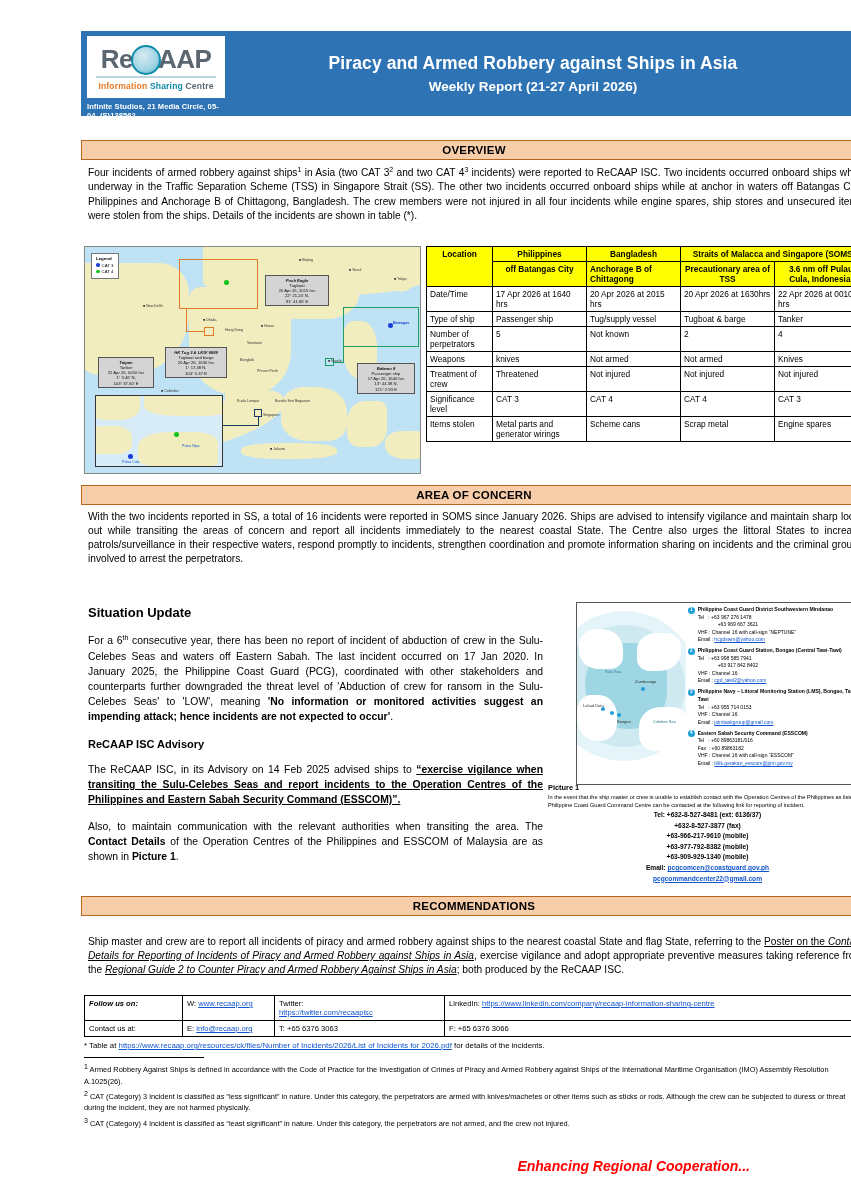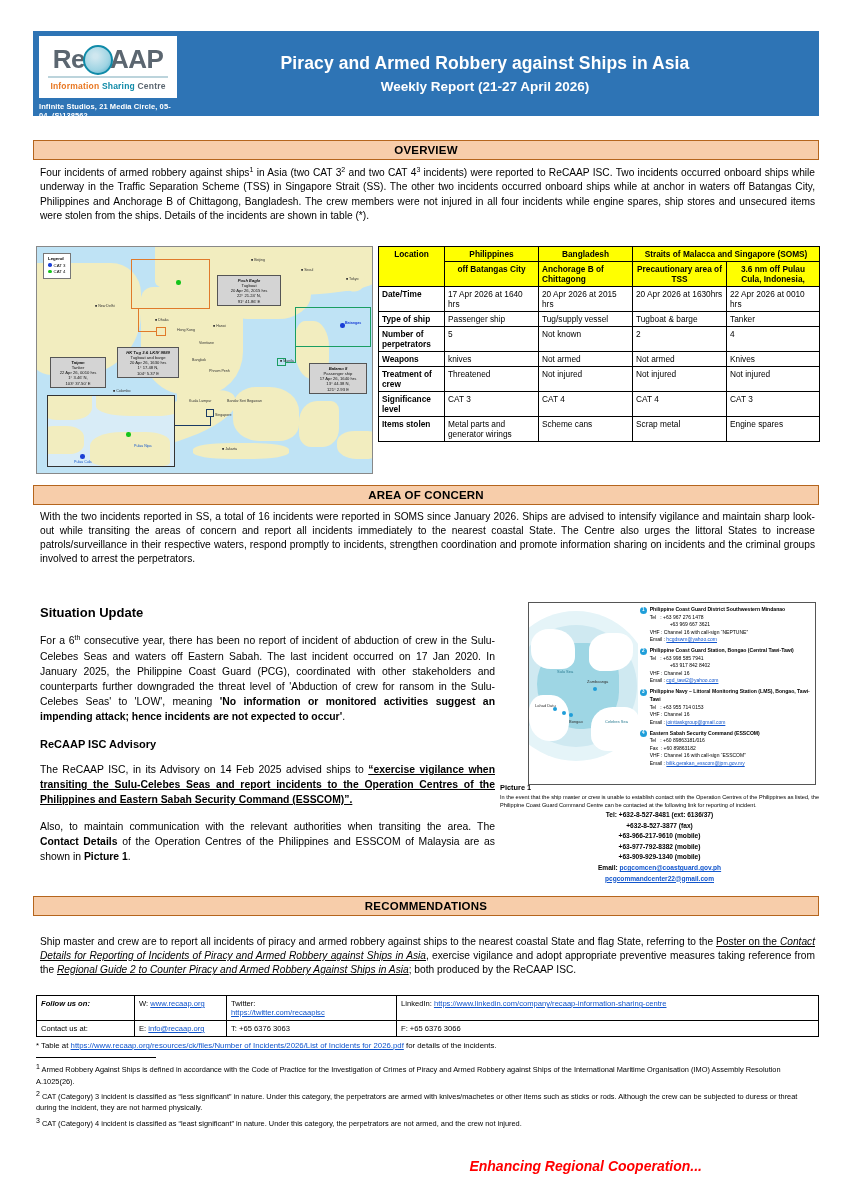--- a/index.html
+++ b/index.html
@@ -3,21 +3,21 @@
 <meta charset="utf-8">
 <style>
   * { box-sizing: border-box; margin: 0; padding: 0; }
   html, body {
     width: 851px; height: 1200px;
     background: #ffffff;
     font-family: "Liberation Sans", sans-serif;
     color: #000;
     overflow: hidden;
   }
-  .page { position: relative; width: 742px; height: 1200px; padding: 12px; }
+  .page { position: relative; width: 742px; height: 1200px; padding: 12px; margin-left: 48px; }
 
   
   .header {
     position: absolute; left: 33px; top: 31px; width: 786px; height: 85px;
     background: #2e74b5; display: flex; align-items: stretch;
   }
   .logo-block { width: 148px; position: relative; background: #2e74b5; padding: 5px 4px 0 6px; }
   .logo-card {
     background: #fff; height: 62px; width: 138px; position: relative;
     display: flex; flex-direction: column; align-items: center; justify-content: center;
@@ -47,21 +47,21 @@
   }
   .body-text { font-size: 10.2px; line-height: 1.38; text-align: justify; }
   sup { font-size: 7px; vertical-align: super; }
 
   
   table.incidents { border-collapse: collapse; width: 100%; table-layout: fixed; }
   table.incidents td, table.incidents th {
     border: 1px solid #000; font-size: 8.3px; padding: 2px 3px; vertical-align: top;
   }
   .yel { background: #ffff00; font-weight: bold; text-align: center; vertical-align: middle; }
-  .rowhead { font-weight: bold; font-size: 8.3px; vertical-align: middle; }
+  .rowhead { font-weight: normal; font-size: 8.3px; vertical-align: middle; }
 
   
   .map {
     position: relative; width: 100%; height: 100%; background: #bfe3f5;
     border: 1px solid #888; overflow: hidden;
   }
   .landmass { position: absolute; background: #f2edbf; }
   .mbox { position: absolute; font-size: 4.2px; line-height: 1.25; background: #d4d4d4;
     border: .6px solid #555; text-align: center; padding: 1.5px 2px; color: #111; }
   .mbox i { font-style: italic; font-weight: bold; display:block; }

